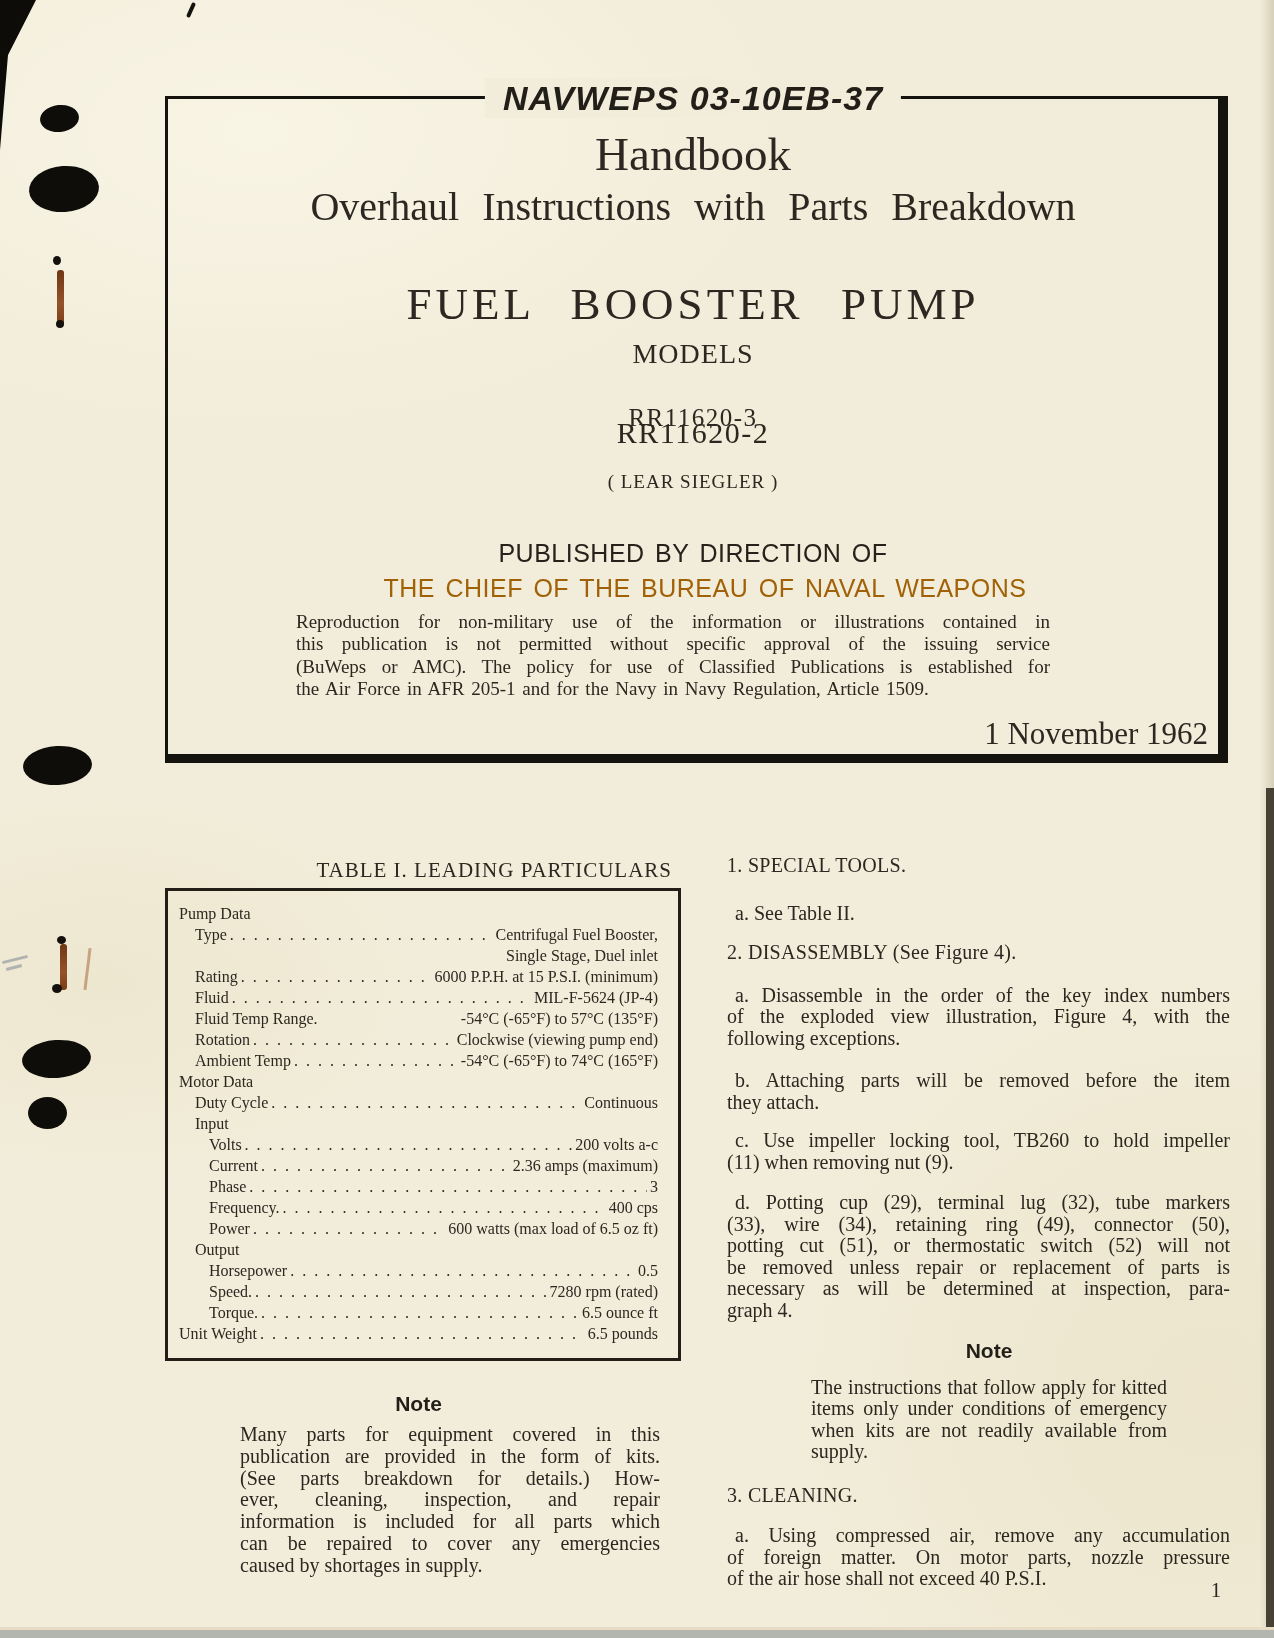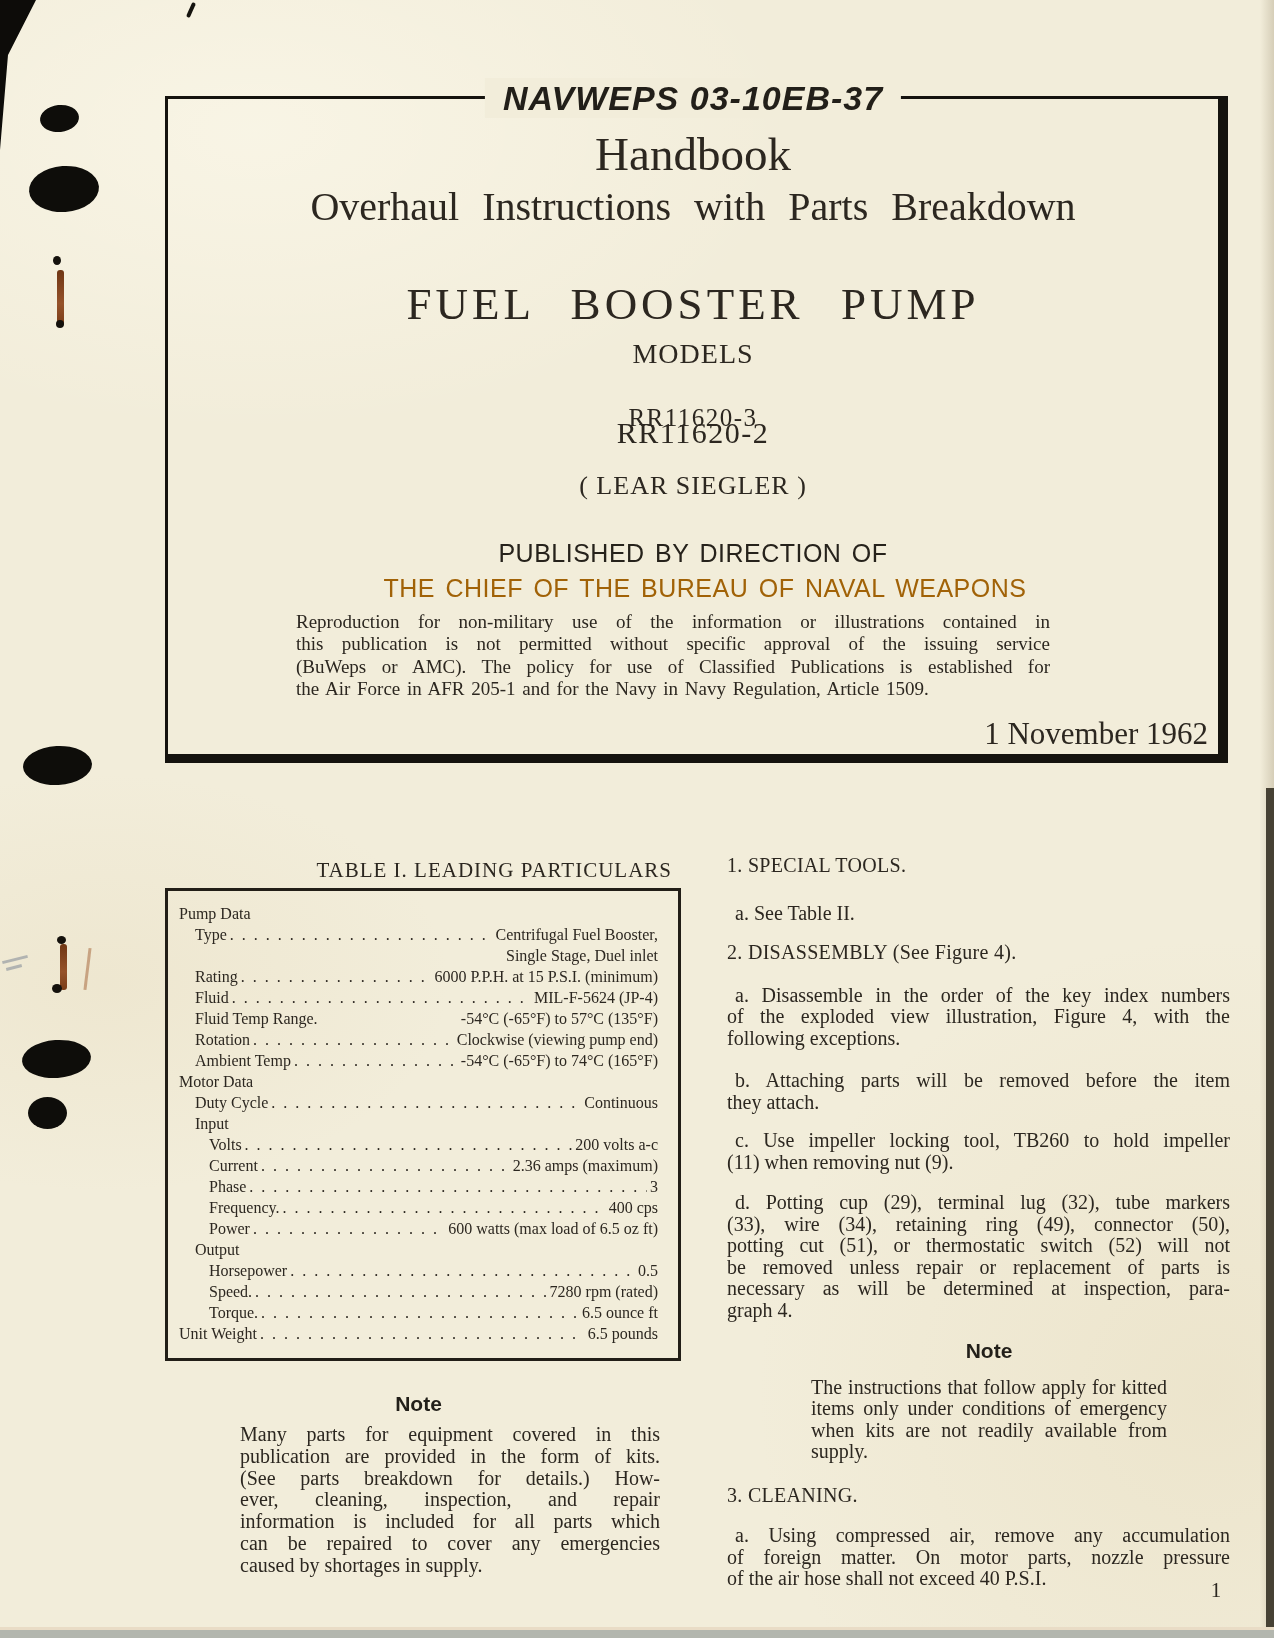--- a/index.html
+++ b/index.html
@@ -50,21 +50,21 @@
   .doc-number{position:absolute;top:-21px;left:50%;transform:translateX(-50%);
     background:#f2edda;padding:0 18px;white-space:nowrap;
     font-family:"Liberation Sans", sans-serif;font-weight:700;font-size:34px;line-height:40px;letter-spacing:1px;color:#221f19;font-style:italic;}
   .mh-center{position:absolute;left:0;right:0;text-align:center;white-space:nowrap;}
   .t-handbook{top:30px;font-size:47px;line-height:50px;}
   .t-overhaul{top:85px;font-size:40px;line-height:46px;word-spacing:13px;}
   .t-product{top:179px;font-size:45px;letter-spacing:4px;word-spacing:22px;}
   .t-models{top:239px;font-size:28px;letter-spacing:1px;}
   .t-model1{top:269px;font-size:30px;line-height:33px;letter-spacing:1.5px;margin-top:48px;}
   .t-model2{top:302px;font-size:25px;line-height:33px;letter-spacing:1.5px;}
-  .t-manu{top:372px;font-size:26px;letter-spacing:1px;}
+  .t-manu{top:372px;font-size:19px;letter-spacing:1px;}
   .t-pub1{top:440px;font-family:"Liberation Sans", sans-serif;font-size:25px;letter-spacing:.5px;word-spacing:3px;color:#26221b;}
   .t-pub2{top:475px;font-family:"Liberation Sans", sans-serif;font-size:25px;letter-spacing:.5px;word-spacing:3px;color:#a16207;padding-left:24px;}
   .notice{position:absolute;top:512px;left:128px;width:754px;font-size:19px;line-height:22.4px;word-spacing:2px;}
   .notice .line.jl{text-align:justify;text-align-last:justify;}
   .t-date{position:absolute;right:10px;bottom:2px;font-size:31px;white-space:nowrap;text-align:right;}
 
   
   .table-title{position:absolute;left:165px;top:858px;width:507px;text-align:right;
     font-size:21px;letter-spacing:1px;white-space:nowrap;}
   .table-box{position:absolute;left:165px;top:888px;width:479px;border:3px solid #221e17;

